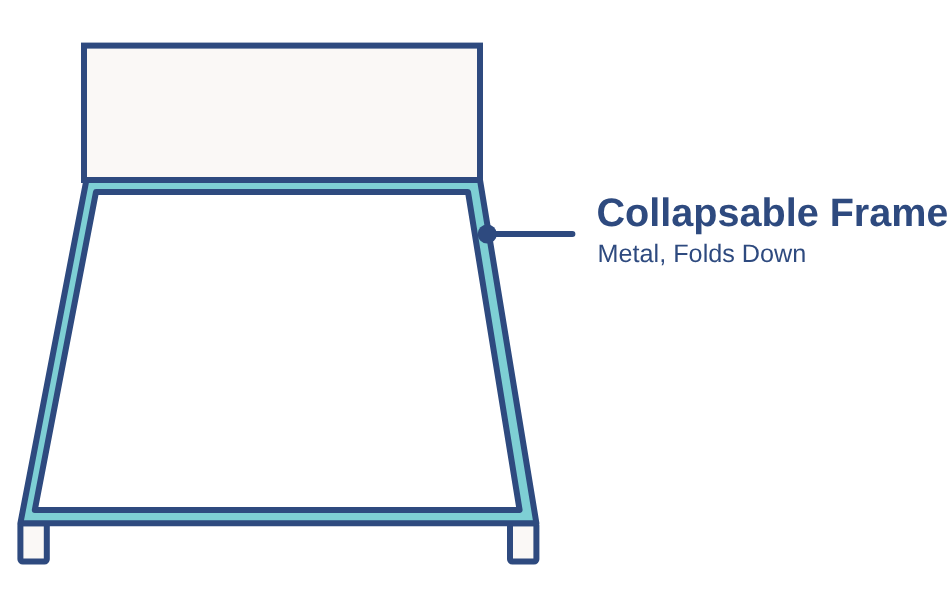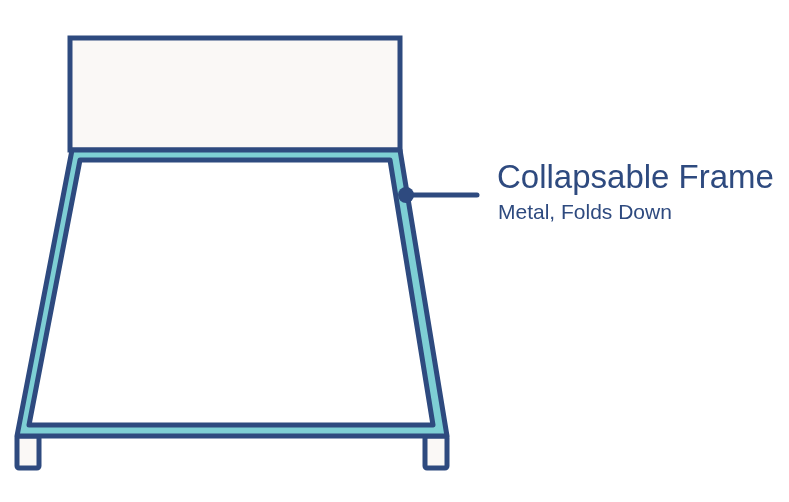--- a/index.html
+++ b/index.html
@@ -1,21 +1,21 @@
 <!DOCTYPE html>
 <html><head>
   <meta charset="utf-8">
   <style>
     html, body { margin: 0; padding: 0; background: #ffffff; }
     body { width: 789px; height: 502px; position: relative; overflow: hidden; }
     .diagram { position: absolute; left: 0; top: 0; width: 789px; height: 502px; }
     .label-title {
       position: absolute; left: 497px; top: 158px;
       font-family: "Liberation Sans", "DejaVu Sans", sans-serif;
-      font-size: 33px; font-weight: normal; color: #2e4a7f;
+      font-size: 33px; font-weight: bold; color: #2e4a7f;
       white-space: nowrap; letter-spacing: 0px;
     }
     .label-sub {
       position: absolute; left: 498px; top: 200px;
       font-family: "Liberation Sans", "DejaVu Sans", sans-serif;
       font-size: 21px; color: #2e4a7f; white-space: nowrap; text-align: center;
     }
   </style>
 </head>
 <body>

